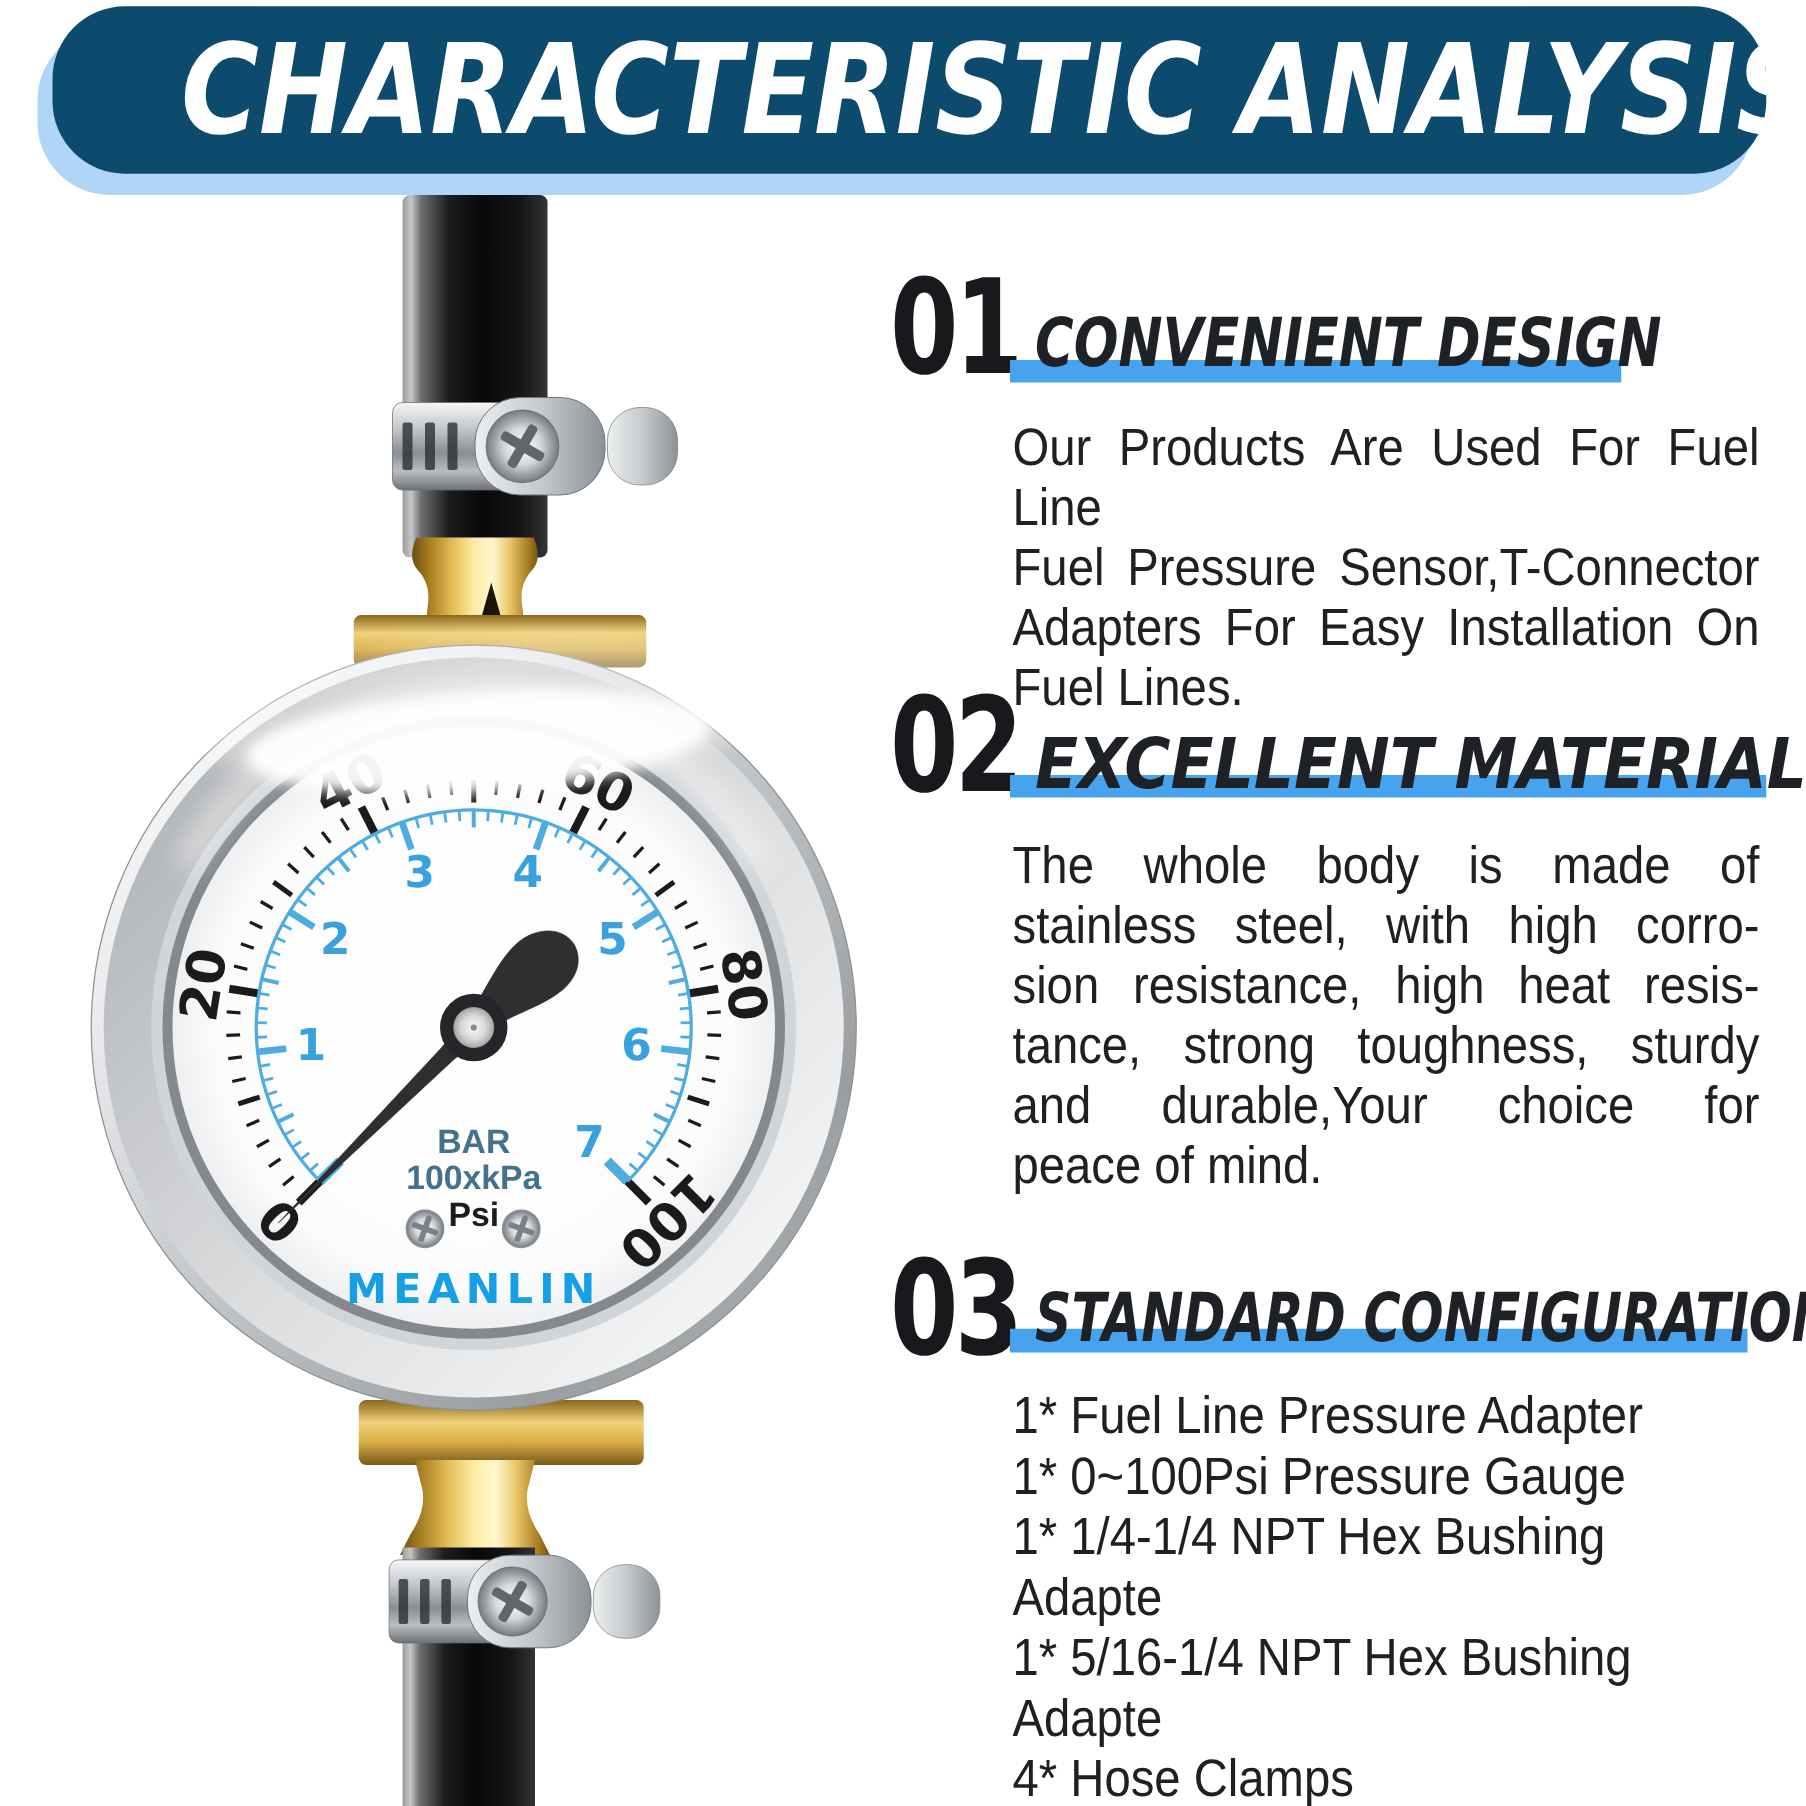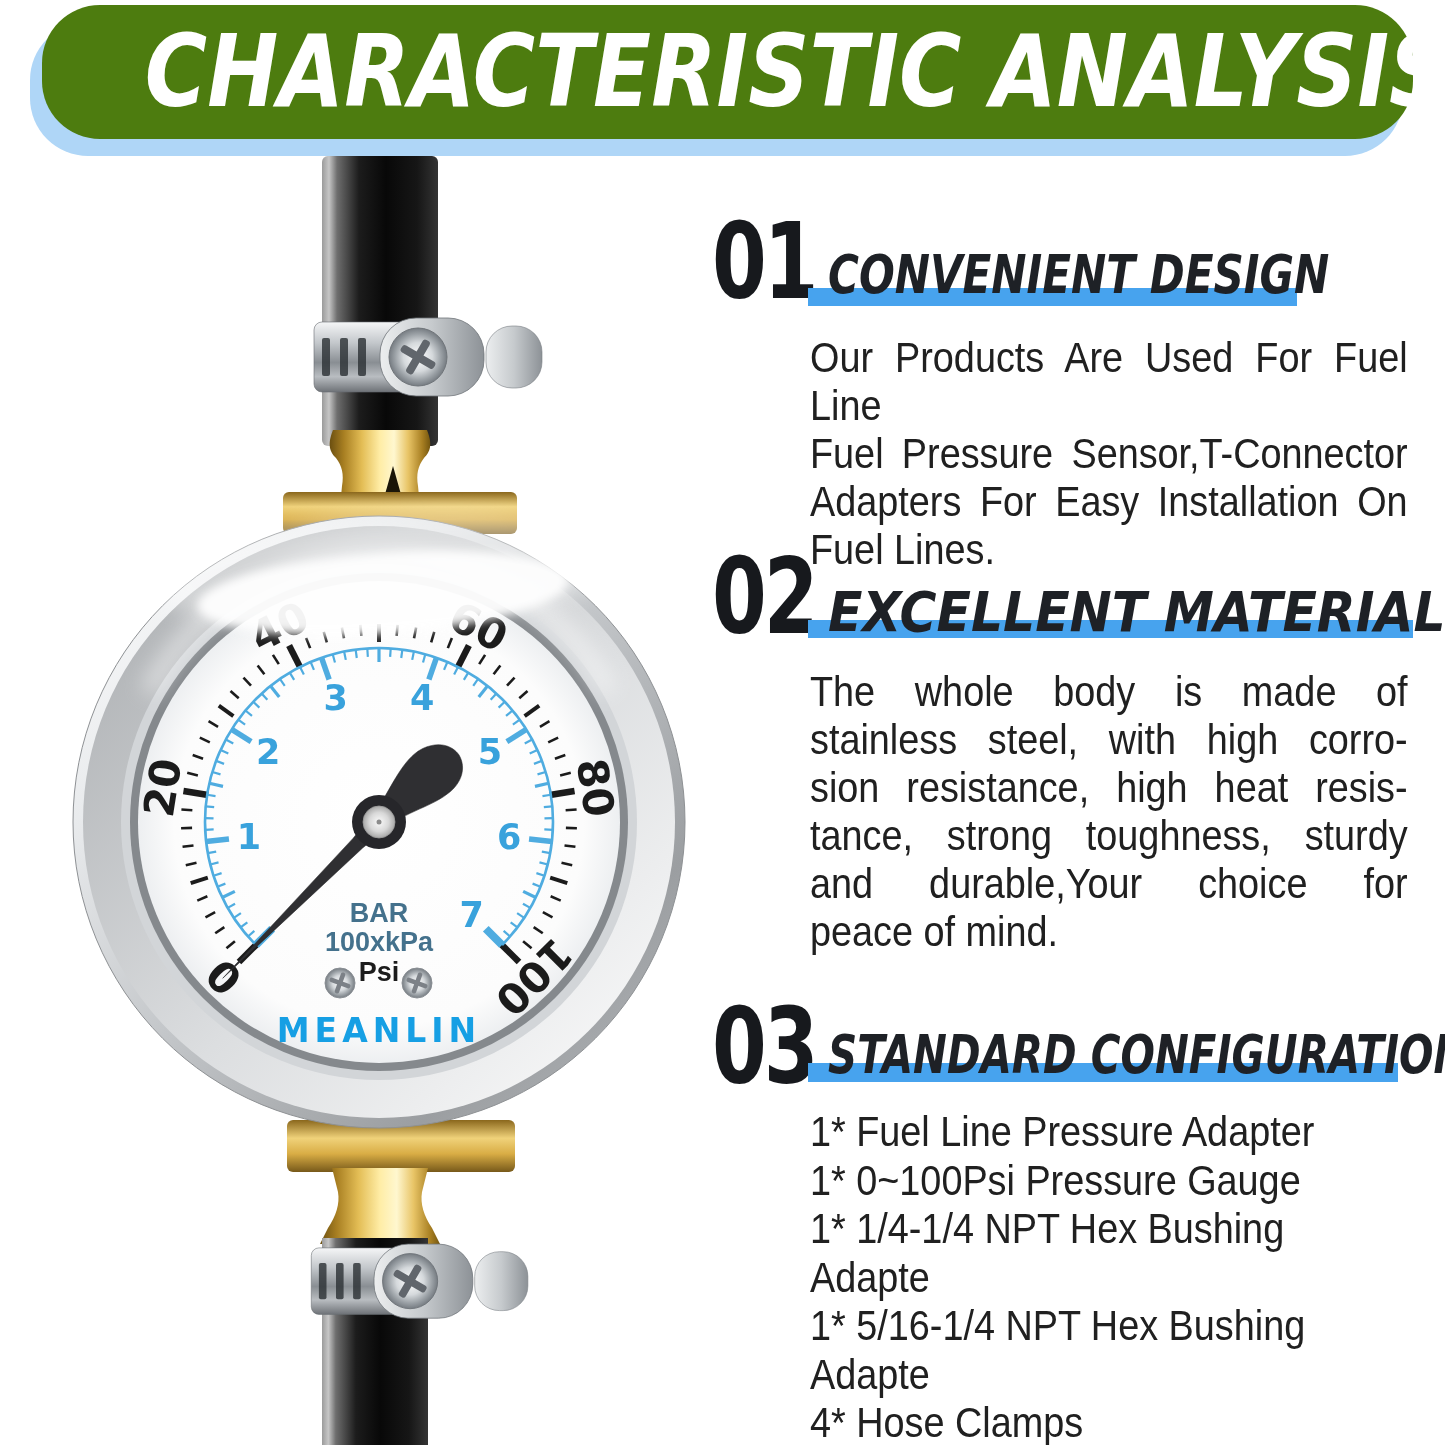--- a/index.html
+++ b/index.html
@@ -2,21 +2,21 @@
 <html><head>
 <meta charset="utf-8">
 <style>
   html,body{margin:0;padding:0;background:#fff;}
   .canvas{position:relative;width:1445px;height:1445px;background:#ffffff;overflow:hidden;
           font-family:"Liberation Sans",sans-serif;}
   
   .banner-shadow{position:absolute;left:30px;top:22px;width:1373px;height:134px;
                  border-radius:58px;background:#AFD6F7;z-index:2;}
   .banner{position:absolute;left:42px;top:5px;width:1371px;height:134px;border-radius:58px;
-          background:#4d7c0f;z-index:3;}
+          background:#0c4a6e;z-index:3;}
   .banner h1{margin:0;width:100%;line-height:134px;text-align:center;white-space:nowrap;
              font-family:"DejaVu Sans",sans-serif;font-style:italic;font-weight:700;
              font-size:100px;color:#ffffff;transform:scaleX(.85);}
   
   .num{position:absolute;left:712px;margin:0;font-family:"DejaVu Sans",sans-serif;
        font-weight:700;font-size:105px;line-height:1;letter-spacing:-4px;color:#17191D;
        transform:scaleX(.75);transform-origin:0 0;z-index:4;}
   #num1{top:210px;} #num2{top:545px;} #num3{top:995px;}
   .hl-bar{position:absolute;left:808px;height:18px;background:#47A3EE;z-index:4;}
   #bar1{top:288px;width:489px;} #bar2{top:620px;width:605px;} #bar3{top:1063px;width:590px;height:19px;}

